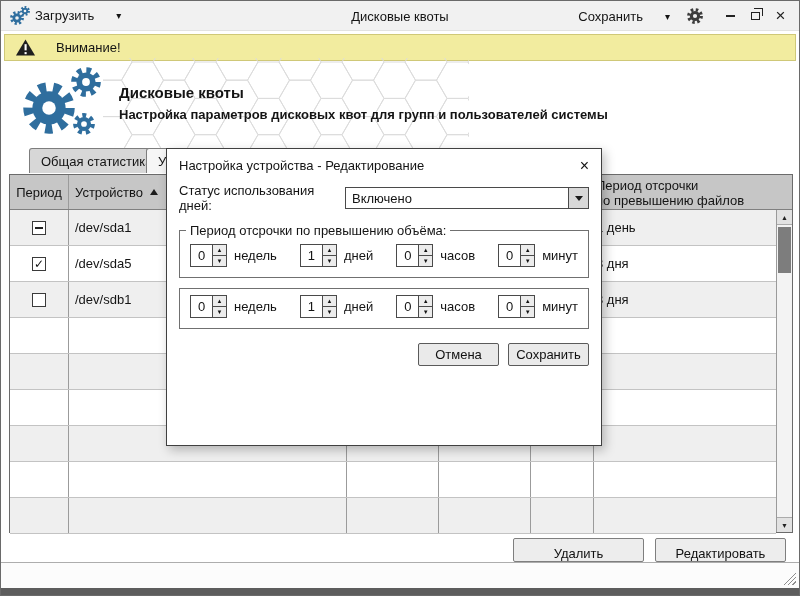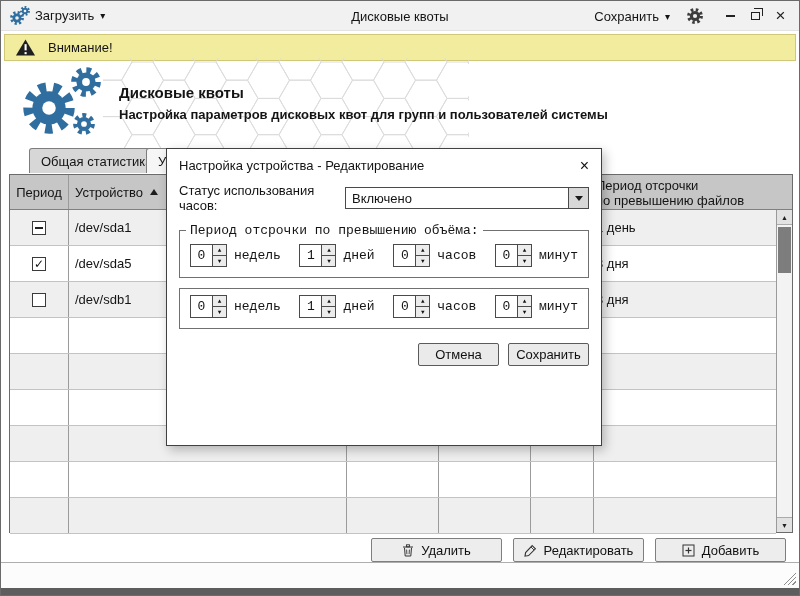--- a/index.html
+++ b/index.html
@@ -3,35 +3,35 @@
 <meta charset="utf-8">
 <style>
   * { margin:0; padding:0; box-sizing:border-box; }
   html,body { background:#fff; }
   body { font-family:"Liberation Sans","DejaVu Sans",sans-serif; font-size:13px; color:#141414; }
   #win { position:relative; width:800px; height:596px; border:1px solid #6a6a6a; background:#fff; overflow:hidden; }
 
   
   .titlebar { position:absolute; left:0; top:0; width:100%; height:30px; background:#f1f1f1; border-bottom:1px solid #e2e2e2; }
   .tb-appicon { position:absolute; left:8px; top:4px; }
-  .tb-menu { position:absolute; top:0; height:28px; display:flex; align-items:center; gap:6px; cursor:default; }
+  .tb-menu { position:absolute; top:0; height:28px; display:flex; align-items:center; gap:22px; cursor:default; }
   .tb-load { left:34px; }
   .tb-title { position:absolute; left:50%; top:0; height:30px; transform:translateX(-50%); display:flex; align-items:center; }
   .tb-right { position:absolute; right:6px; top:0; height:30px; display:flex; align-items:center; }
   .tb-save { position:static; margin-right:16px; }
   .tb-gear { margin-right:14px; display:flex; align-items:center; }
   .winbtn { width:25px; height:30px; display:flex; align-items:center; justify-content:center; color:#222; }
   .min-glyph { display:block; width:9px; height:2px; background:#222; }
   .max-glyph { position:relative; display:block; width:9px; height:8px; border:1.5px solid #222; background:transparent; }
   .max-glyph::before { content:""; position:absolute; left:2px; top:-5px; width:8px; height:7px; border:1.5px solid #222; border-left:none; border-bottom:none; }
   .close-glyph { font-size:17px; line-height:16px; }
   .caret { font-size:10px; }
 
   
-  .banner { position:absolute; left:3px; top:33px; width:792px; height:27px; background:#f2ec9f; border:1px solid #cfc878; display:flex; align-items:center; padding-left:10px; gap:12px; }
+  .banner { position:absolute; left:3px; top:33px; width:792px; height:27px; background:#f2ec9f; border:1px solid #cfc878; display:flex; align-items:center; padding-left:10px; gap:20px; }
 
   
   #hexgrid { position:absolute; left:102px; top:57px; z-index:0; pointer-events:none; }
   #logo-svg { position:absolute; left:12px; top:62px; z-index:1; }
   .h-title { position:absolute; left:118px; top:83px; font-size:15px; font-weight:bold; z-index:1; }
   .h-sub { position:absolute; left:118px; top:106px; font-size:13px; font-weight:bold; z-index:1; }
 
   
   .tab { position:absolute; top:147px; height:25px; padding:0 11px; display:flex; align-items:center; border:1px solid #7d7d7d; border-bottom:none; border-radius:3px 3px 0 0; background:#d7d7d7; z-index:3; cursor:default; }
   .tab-active { background:#f6f6f6; }
@@ -61,39 +61,39 @@
 
   
   .vscroll { position:absolute; right:0; top:35px; bottom:0; width:16px; background:#f3f3f3; border-left:1px solid #9a9a9a; }
   .sbtn { position:absolute; left:0; right:0; height:15px; display:flex; align-items:center; justify-content:center; font-size:7px; color:#222; background:#e2e2e2; }
   .sup { top:0; border-bottom:1px solid #ababab; }
   .sdown { bottom:0; border-top:1px solid #ababab; }
   .sthumb { position:absolute; left:1px; right:1px; top:17px; height:46px; background:#7d7d7d; }
 
   
   .actions { position:absolute; top:537px; right:13px; display:flex; gap:11px; z-index:2; }
-  .act { width:131px; height:24px; display:flex; align-items:center; justify-content:center; gap:7px; background:#ededed; border:1px solid #7f7f7f; border-radius:2px; font-family:inherit; font-size:13px; color:#111; }
+  .act { width:131px; height:24px; display:flex; align-items:center; justify-content:center; gap:7px; background:#ededed; border:1px solid #7f7f7f; border-radius:2px; font-family:inherit; font-size:13px; color:#111;flex-direction:column; }
 
   
   .statusbar { position:absolute; left:0; top:561px; width:100%; height:26px; background:#fcfcfc; border-top:1px solid #adadad; }
   .grip { position:absolute; right:3px; bottom:3px; width:13px; height:13px; background:repeating-linear-gradient(-45deg, transparent 0 2px, #8e8e8e 2px 3px); clip-path:polygon(100% 0, 100% 100%, 0 100%); }
   .bottombar { position:absolute; left:0; top:587px; width:100%; height:7px; background:#5d5d5d; }
 
   
   .dialog { position:absolute; left:165px; top:147px; width:436px; height:298px; background:#fff; border:1px solid #404040; z-index:20; box-shadow:3px 4px 10px rgba(0,0,0,0.25); }
   .d-titlerow { display:flex; justify-content:space-between; align-items:center; padding:9px 12px 0 12px; }
   .d-close { font-size:16px; line-height:14px; }
   .d-device { margin:14px 12px 0; }
   .d-statusrow { margin:10px 12px 0; display:flex; align-items:center; }
   .d-statusrow .lbl { flex:1; }
   .combo { width:244px; height:22px; border:1px solid #4a4a4a; display:flex; align-items:center; background:#fff; }
   .combo-val { flex:1; padding-left:6px; }
   .combo-btn { width:20px; align-self:stretch; background:#d8d8d8; border-left:1px solid #4a4a4a; display:flex; align-items:center; justify-content:center; }
   .dtri { width:0; height:0; border-left:4px solid transparent; border-right:4px solid transparent; border-top:5px solid #1a1a1a; }
-  .fs { margin:10px 12px 0; border:1px solid #707070;font-family:Liberation Mono, monospace; }
+  .fs { margin:10px 12px 0; border:1px solid #707070; }
   .fs legend { padding:0 4px; margin-left:6px; }
   .spinrow { display:flex; justify-content:space-between; align-items:center; padding:6px 10px 10px; }
   .sgroup { display:flex; align-items:center; gap:7px; }
   .spin { display:flex; height:23px; border:1px solid #4a4a4a; background:#fff; }
   .spin-val { width:21px; text-align:center; line-height:21px; }
   .spin-btns { width:14px; display:flex; flex-direction:column; border-left:1px solid #4a4a4a; }
   .sarrow { flex:1; font-size:6px; display:flex; align-items:center; justify-content:center; background:#ececec; color:#111; }
   .sarrow.up { border-bottom:1px solid #4a4a4a; }
   .d-btnrow { margin:14px 12px 0; display:flex; justify-content:flex-end; gap:9px; }
   .dbtn { width:81px; height:23px; background:#eaeaea; border:1px solid #5a5a5a; border-radius:2px; font-family:Liberation Sans, sans-serif; font-size:13px; color:#111; }
@@ -321,42 +321,34 @@
       </svg>
       <span>Удалить</span>
     </button>
     <button class="act">
       <svg width="13" height="13" viewBox="0 0 13 13">
         <path d="M8.2 1.6 L11.4 4.8 L4.6 11.6 L1 12.2 L1.6 8.6 Z" fill="none" stroke="#333" stroke-width="1.1"></path>
         <line x1="7" y1="3" x2="10" y2="6" stroke="#333" stroke-width="0.9"></line>
       </svg>
       <span>Редактировать</span>
     </button>
-    <button class="act">
-      <svg width="13" height="13" viewBox="0 0 13 13">
-        <rect x="1" y="1" width="11" height="11" fill="none" stroke="#333" stroke-width="1"></rect>
-        <line x1="6.5" y1="3.5" x2="6.5" y2="9.5" stroke="#333" stroke-width="1.2"></line>
-        <line x1="3.5" y1="6.5" x2="9.5" y2="6.5" stroke="#333" stroke-width="1.2"></line>
-      </svg>
-      <span>Добавить</span>
-    </button>
   </div>
 
   <div class="statusbar">
     <div class="grip"></div>
   </div>
   <div class="bottombar"></div>
 
   <div class="dialog">
     <div class="d-titlerow">
       <span>Настройка устройства - Редактирование</span>
       <span class="d-close">×</span>
     </div>
     <div class="d-statusrow">
-      <span class="lbl">Статус использования часов:</span>
+      <span class="lbl">Статус использования дней:</span>
       <div class="combo">
         <span class="combo-val">Включено</span>
         <span class="combo-btn">
             <span class="dtri"></span>
           </span>
       </div>
     </div>
 
     <fieldset class="fs">
       <legend>Период отсрочки по превышению объёма:</legend>

